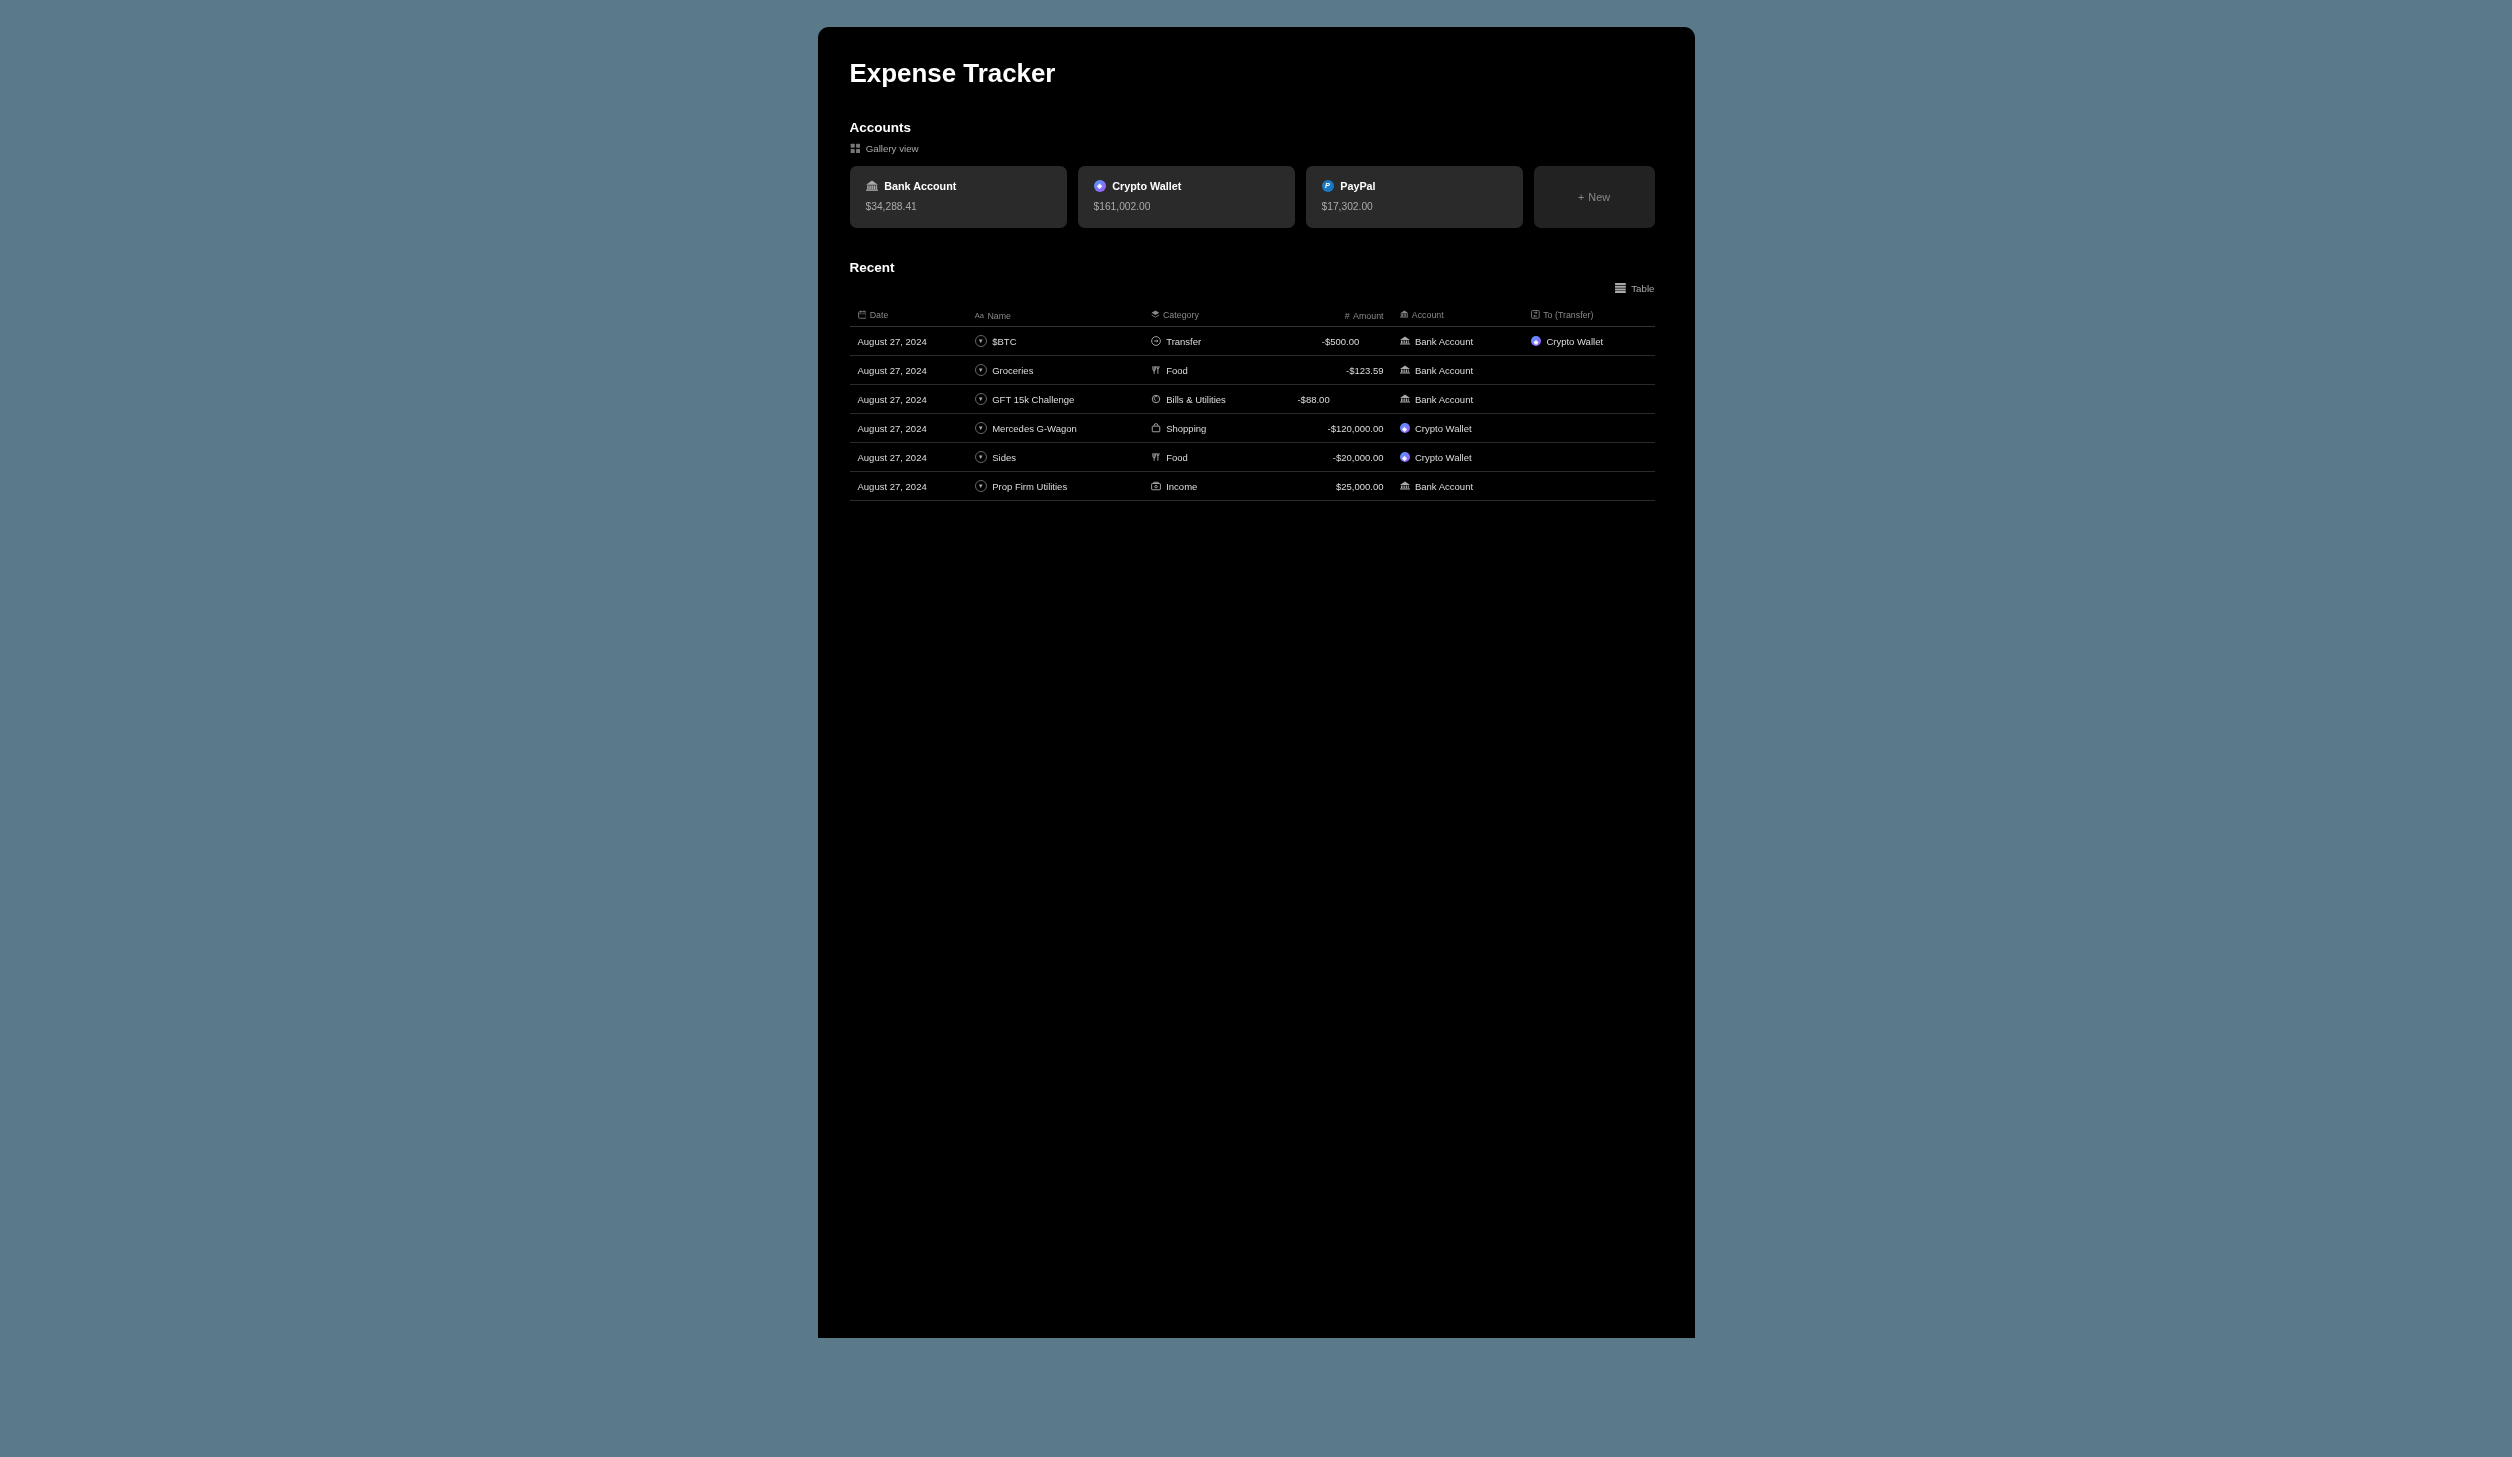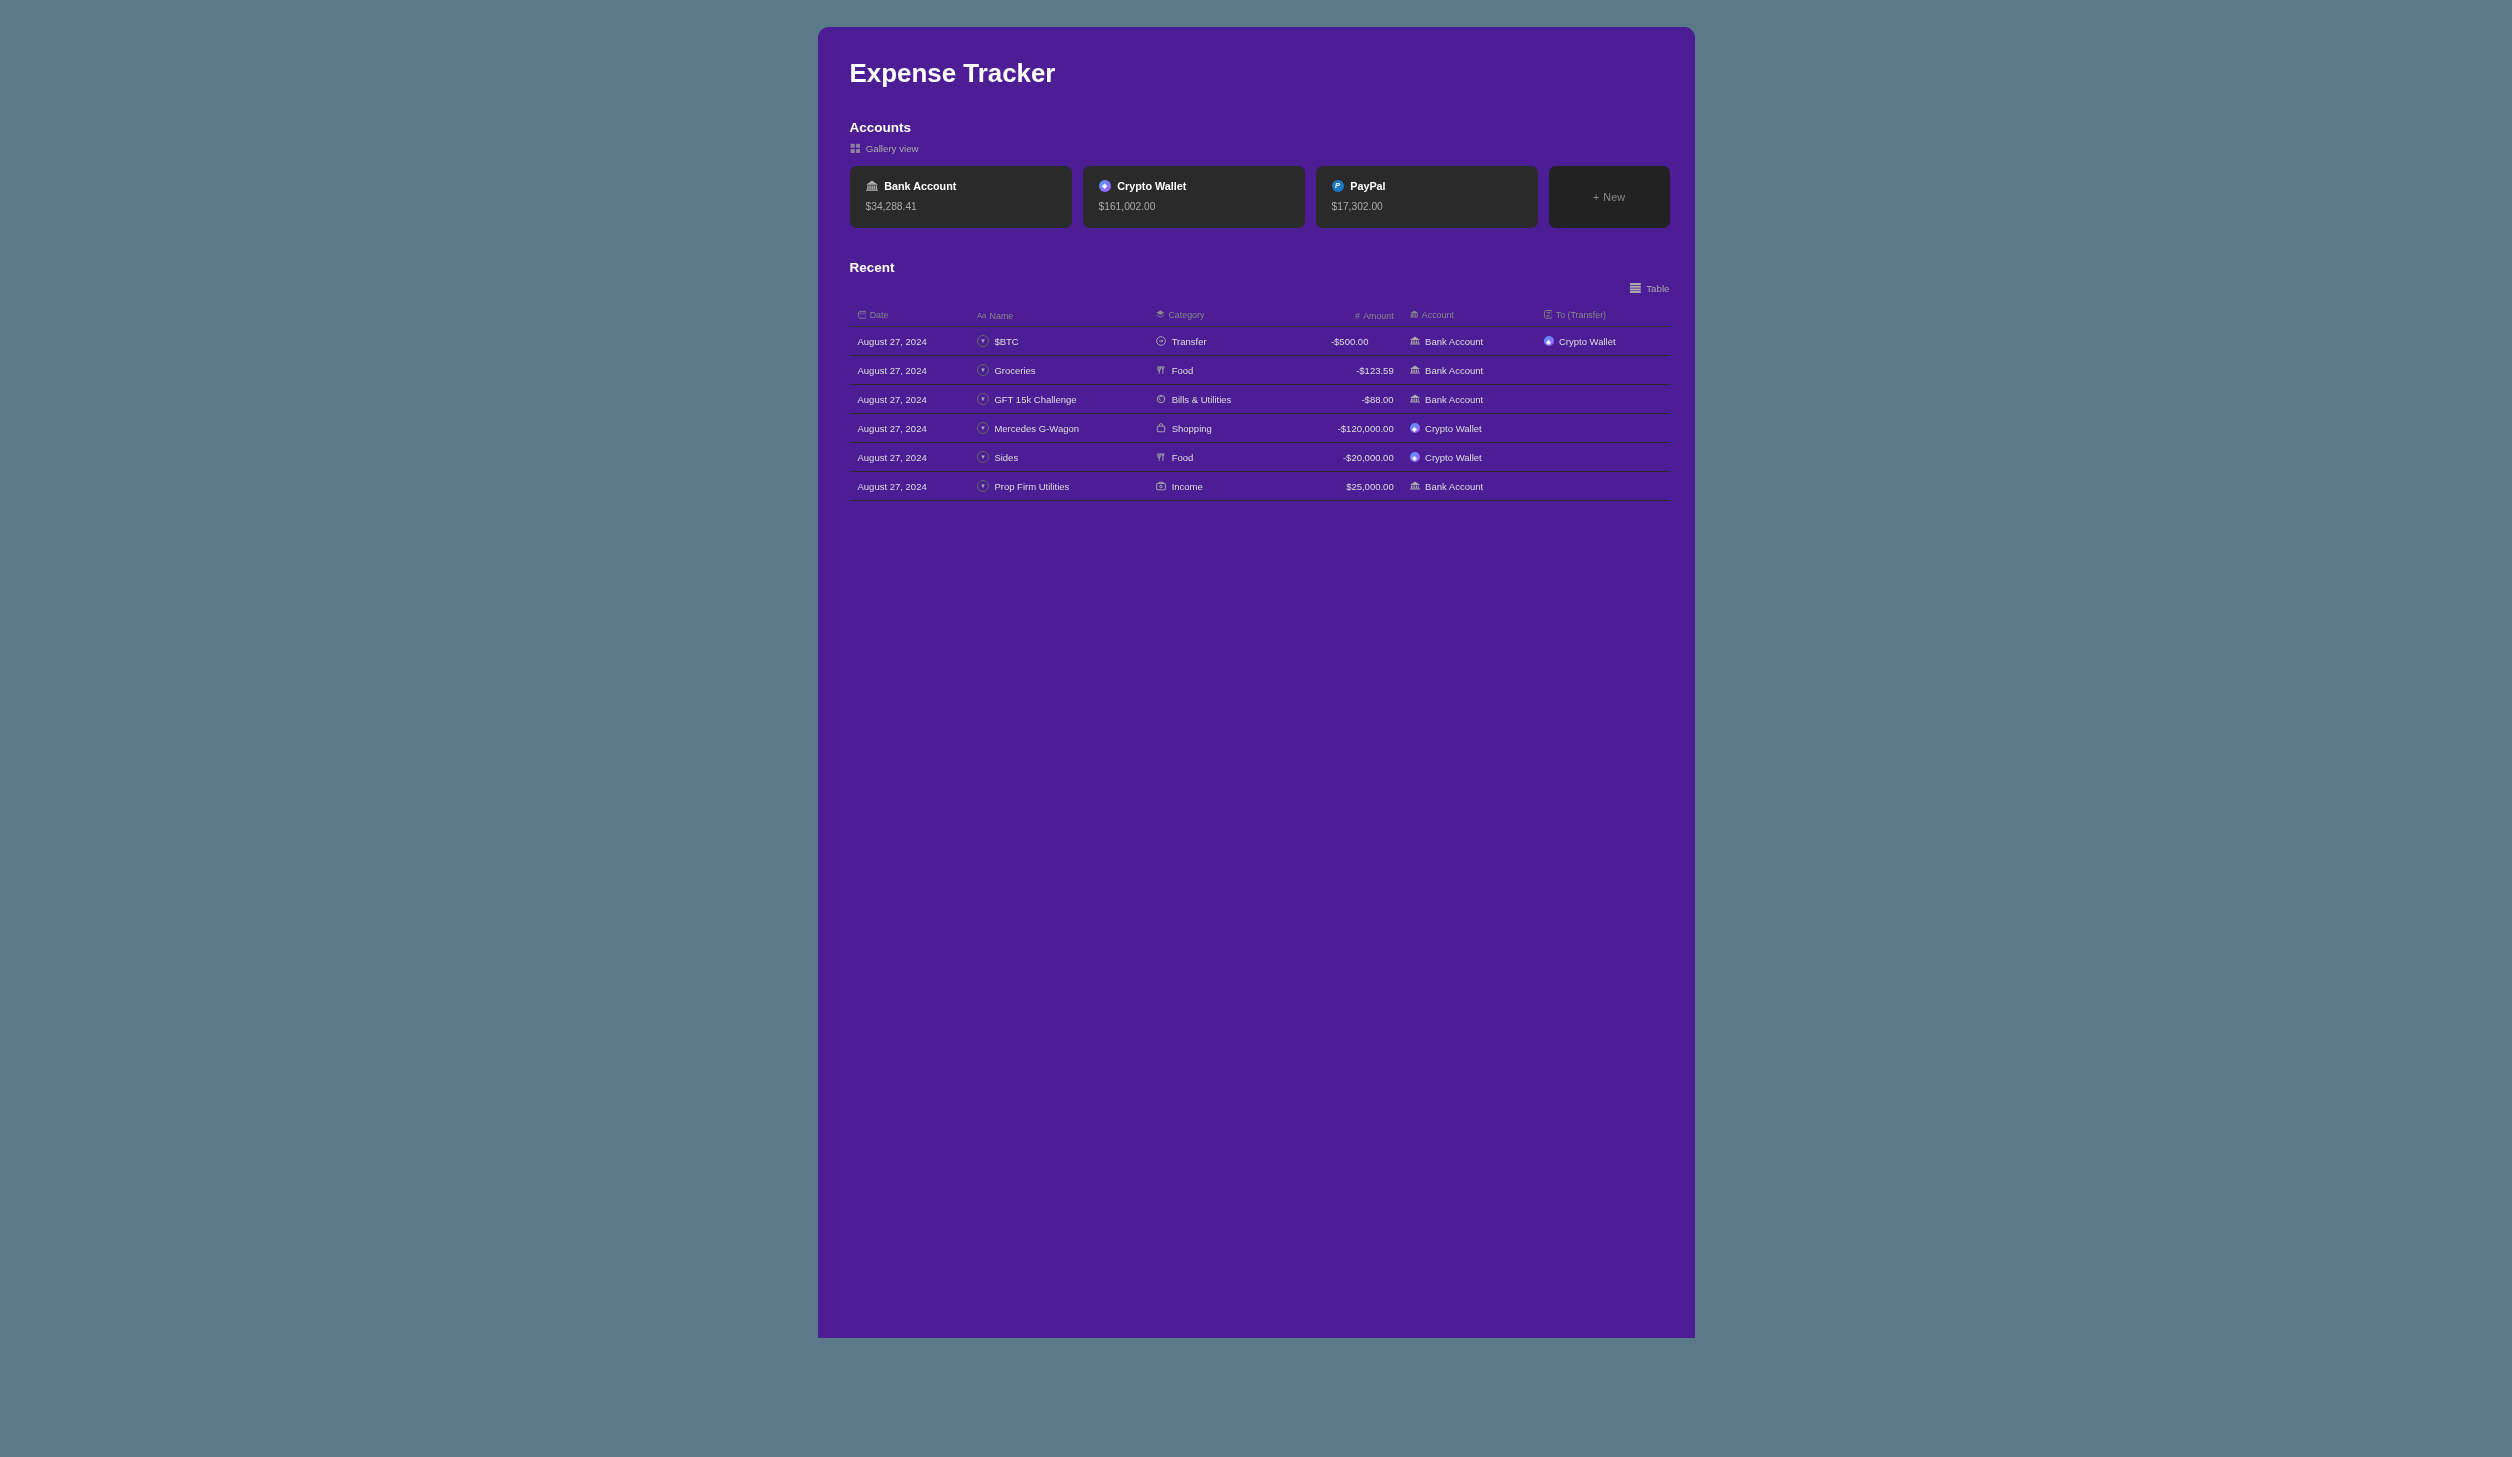--- a/index.html
+++ b/index.html
@@ -8,26 +8,26 @@
       background: #5a7a8a;
       font-family: -apple-system, BlinkMacSystemFont, 'Segoe UI', sans-serif;
       min-height: 100vh;
       display: flex;
       align-items: flex-start;
       justify-content: center;
       padding: 27px 0 0 0;
     }
 
     .app-container {
-      background: #4c1d95;
+      background: #000000;
       border-radius: 10.8px 10.8px 0 0;
       width: 100%;
       max-width: 877px;
       min-height: 90vh;
-      padding: 32px 25px 32px 32px;
+      padding: 32px 40px 32px 32px;
       overflow: hidden;
     }
 
     .page-title {
       font-size: 2.4em;
       font-weight: 800;
       color: #ffffff;
       margin-bottom: 21.6px;
     }
 
@@ -390,21 +390,21 @@
     <td class="col-category">
       <div class="cell-with-icon">
         <svg width="10" height="10" viewBox="0 0 16 16" fill="none" stroke="#aaa" stroke-width="1.5">
                   <circle cx="8" cy="8" r="6"></circle>
                   <path d="M8 4c-2 0-3 1.5-3 3s1 3 3 3"></path>
                   <path d="M8 4c2 0 3 1.5 3 3" stroke-dasharray="2 2"></path>
                 </svg>
         <span>Bills &amp; Utilities</span>
       </div>
     </td>
-    <td class="col-amount amount-negative" style="text-align:right;">-$88.00</td>
+    <td class="col-amount amount-negative" style="text-align:left;">-$88.00</td>
     <td class="col-account">
       <div class="cell-with-icon">
         <svg width="10" height="10" viewBox="0 0 20 20" fill="#aaa">
     <rect x="2" y="9" width="2" height="6"></rect>
                   <rect x="5" y="9" width="2" height="6"></rect>
     <rect x="8.5" y="9" width="2" height="6"></rect>
                   <rect x="12" y="9" width="2" height="6"></rect>
     <rect x="15.5" y="9" width="2" height="6"></rect>
     <polygon points="10,1 0,8 20,8" fill="#aaa"></polygon>
     <rect x="0" y="15" width="20" height="2" fill="#aaa"></rect>

